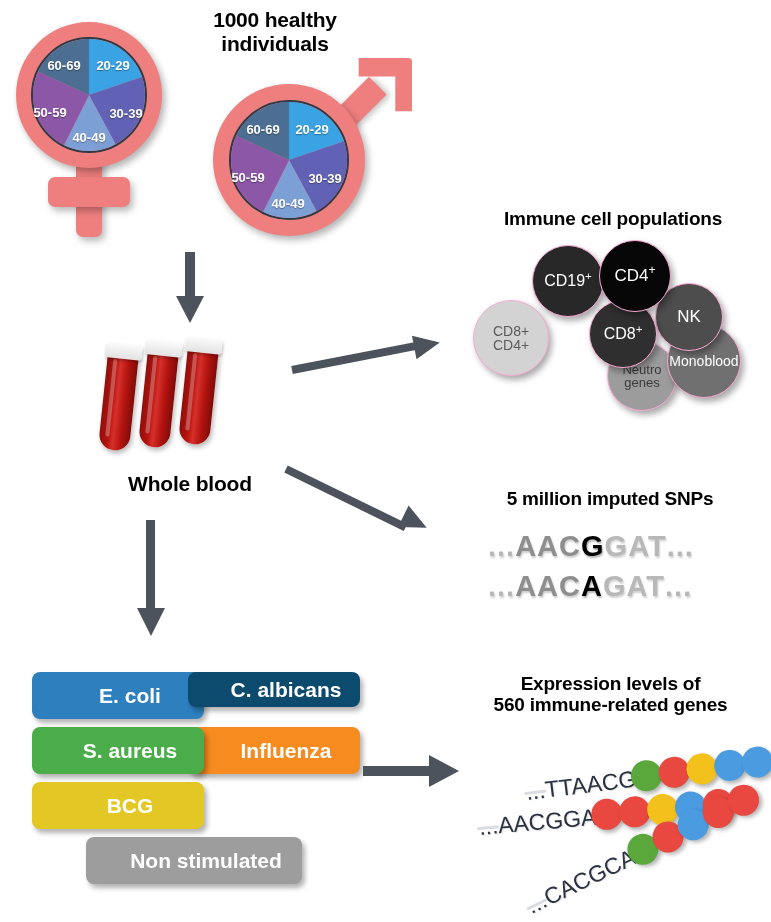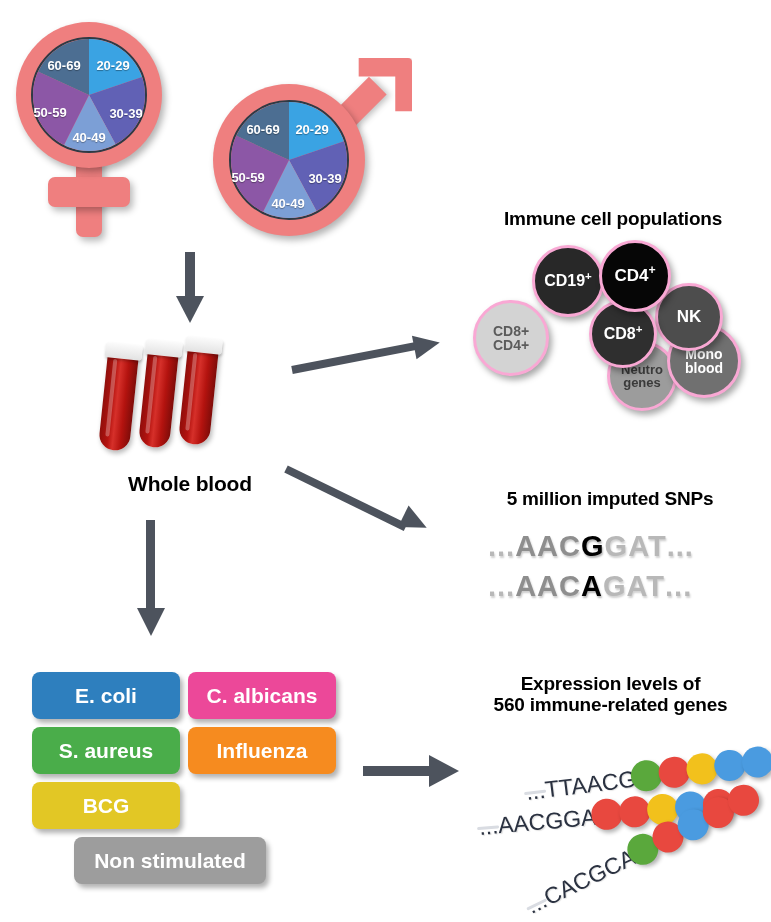--- a/index.html
+++ b/index.html
@@ -62,61 +62,66 @@
     box-shadow:1px 2px 3px rgba(0,0,0,.25);
   }
   .tube-shine{
     position:absolute;left:6px;top:16px;width:4px;height:78px;
     background:rgba(255,255,255,.28);border-radius:3px;
   }
 
   
   .cell{
     position:absolute;border-radius:50%;
-    border:3px solid #f9a8d4;
+    border:1px solid #f9a8d4;
     box-sizing:border-box;
     display:flex;align-items:center;justify-content:center;
-    text-align:center;font-weight:bold;line-height:1.02;
+    text-align:center;font-weight:normal;line-height:1.02;
     box-shadow:3px 4px 6px rgba(0,0,0,.34);
   }
   .cell sup{font-size:.72em;vertical-align:super;line-height:0;}
 
   
   .snp-row{position:absolute;white-space:nowrap;font-family:"Liberation Sans","DejaVu Sans",sans-serif;font-weight:bold;}
   .snp-row span{display:inline-block;}
   .nt-dim{color:#b8b8b8;text-shadow:1px 2px 2px rgba(0,0,0,.18);}
   .nt-mid{color:#8e8e8e;text-shadow:1px 2px 2px rgba(0,0,0,.20);}
   .nt-hot{color:#000000;text-shadow:1px 2px 2px rgba(0,0,0,.30);}
 
   
   .stim{
     position:absolute;border-radius:8px;
     display:flex;align-items:center;justify-content:center;
     color:#fff;font-weight:bold;
     box-shadow:3px 4px 5px rgba(0,0,0,.30);
+    padding-left:24px;
   }
 
   
   .strand{position:absolute;transform-origin:0 50%;}
   .strand-seq{
     position:absolute;white-space:nowrap;color:#2a3140;
     font-family:"Liberation Sans","DejaVu Sans",sans-serif;
     text-shadow:1px 1px 1px rgba(0,0,0,.12);
   }
   .bead{
     position:absolute;border-radius:50%;
     box-shadow:2px 3px 4px rgba(0,0,0,.30);
   }
   .strand-tail{position:absolute;height:3px;background:#d9dce2;border-radius:2px;}
 </style>
 </head>
 <body>
 
 <div class="abs" style="left:0;top:0;width:440px;height:250px;">
 
+  <div class="abs hdr" style="left:180px;top:8px;width:190px;font-size:21px;">
+    <div>1000 healthy</div>
+    <div>individuals</div>
+  </div>
 
   <div class="gender" style="left:8px;top:12px;width:180px;height:230px;">
 
     <div class="f-stem-v" style="left:68px;top:120px;width:26px;height:105px;border-radius:0 0 7px 7px;"></div>
     <div class="f-stem-h" style="left:40px;top:165px;width:82px;height:30px;"></div>
 
     <div class="ring" style="left:8px;top:10px;width:146px;height:146px;"></div>
 
     <div class="pie" style="left:23px;top:25px;width:116px;height:116px;">
       <div class="slice" style="background:#3aa3e3;clip-path:polygon(50% 50%, 50% 0%, 100% 0%, 100% 33%);"></div>
@@ -205,21 +210,21 @@
     <span>CD8+</span>
     <span>CD4+</span>
   </div>
 
 
   <div class="cell" style="left:152px;top:141px;width:70px;height:70px;background:#9c9c9c;color:#3a3a3a;font-size:13px;flex-direction:column;z-index:4;">
     <span>Neutro</span>
     <span>genes</span>
   </div>
 
-  <div class="cell" style="left:212px;top:124px;width:74px;height:74px;background:#707070;color:#ffffff;font-size:14px;flex-direction:column;z-index:5;align-items:center;">
+  <div class="cell" style="left:212px;top:124px;width:74px;height:74px;background:#707070;color:#ffffff;font-size:14px;flex-direction:row;z-index:5;align-items:center;">
     <span>Mono</span>
     <span>blood</span>
   </div>
 
   <div class="cell" style="left:200px;top:83px;width:68px;height:68px;background:#4d4d4d;color:#ffffff;font-size:17px;z-index:6;">
     <span>NK</span>
   </div>
 
   <div class="cell" style="left:77px;top:45px;width:72px;height:72px;background:#282828;color:#ffffff;font-size:16px;z-index:7;">
     <span><span>CD19</span><sup>+</sup></span>
@@ -243,33 +248,33 @@
 
   <div class="snp-row" style="left:28px;top:50px;font-size:29px;letter-spacing:1px;">
     <span class="nt-dim">...</span><span class="nt-mid">AAC</span><span class="nt-hot">G</span><span class="nt-dim">GAT</span><span class="nt-dim">...</span>
   </div>
 </div>
 
 <div class="abs" style="left:30px;top:672px;width:320px;height:225px;">
   <div class="stim" style="left:2px;top:0px;width:148px;height:47px;background:#2e7fbe;font-size:21px;">
     <span>E. coli</span>
   </div>
-  <div class="stim" style="left:158px;top:0px;width:148px;height:47px;background:#ec4899;font-size:21px;">
+  <div class="stim" style="left:158px;top:0px;width:148px;height:35px;background:#0c4a6e;font-size:21px;">
     <span>C. albicans</span>
   </div>
   <div class="stim" style="left:158px;top:55px;width:148px;height:47px;background:#f68b1f;font-size:21px;">
     <span>Influenza</span>
   </div>
   <div class="stim" style="left:2px;top:55px;width:148px;height:47px;background:#4aad4a;font-size:21px;">
     <span>S. aureus</span>
   </div>
   <div class="stim" style="left:2px;top:110px;width:148px;height:47px;background:#e2c725;font-size:21px;">
     <span>BCG</span>
   </div>
-  <div class="stim" style="left:44px;top:165px;width:192px;height:47px;background:#9d9d9d;font-size:21px;">
+  <div class="stim" style="left:56px;top:165px;width:192px;height:47px;background:#9d9d9d;font-size:21px;">
     <span>Non stimulated</span>
   </div>
 </div>
 
 <div class="abs" style="left:363px;top:755px;width:110px;height:32px;">
   <div class="arrow-line" style="left:0px;top:11px;width:70px;height:10px;"></div>
   <div class="arrow-head" style="left:66px;top:0px;border-top:16px solid transparent;border-bottom:16px solid transparent;border-left:30px solid #4d535d;"></div>
 </div>
 
 <div class="abs" style="left:450px;top:665px;width:321px;height:250px;text-decoration:underline;">

